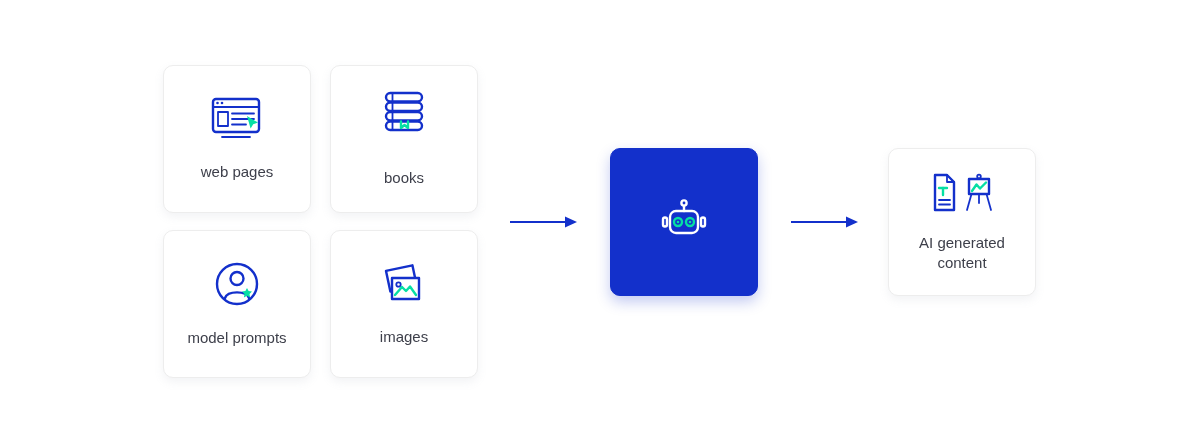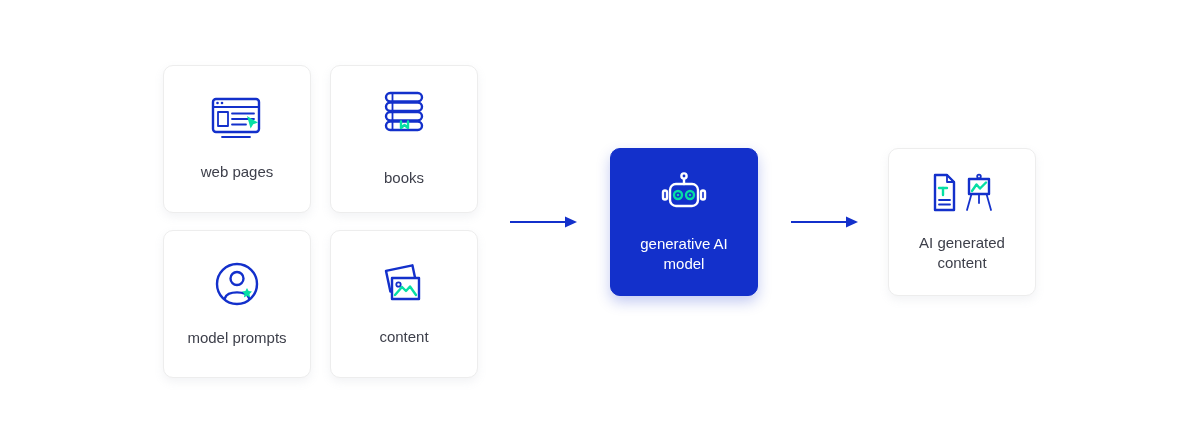--- a/index.html
+++ b/index.html
@@ -118,21 +118,21 @@
       <svg width="50" height="46" viewBox="0 0 50 46">
         <g transform="rotate(-12 22 18)">
           <rect class="sb" x="9" y="7" width="27" height="21"></rect>
         </g>
         <rect class="fw" x="13" y="17" width="27" height="21"></rect>
         <rect class="sb" x="13" y="17" width="27" height="21"></rect>
         <circle class="sbt" cx="19.5" cy="23.5" r="2.2"></circle>
         <polyline class="sg" points="16,34 23,26 27,30 31,25.5 37,34"></polyline>
       </svg>
     </span>
-    <span class="label">content</span>
+    <span class="label">images</span>
   </div>
 
   <span class="arrow arrow-1">
     <svg width="70" height="16" viewBox="0 0 70 16">
       <line x1="2" y1="8" x2="58" y2="8" stroke="var(--accent-blue)" stroke-width="2.2"></line>
       <path class="fb" d="M57 2.5 L69 8 L57 13.5 Z"></path>
     </svg>
   </span>
 
   <div class="card model-card">
@@ -142,21 +142,20 @@
         <line class="sw" x1="27" y1="9" x2="27" y2="14"></line>
         <rect class="sw" x="13" y="14" width="28" height="22" rx="6"></rect>
         <rect class="sw" x="6" y="20.5" width="4" height="9" rx="2"></rect>
         <rect class="sw" x="44" y="20.5" width="4" height="9" rx="2"></rect>
         <circle class="sg" cx="21" cy="25" r="4"></circle>
         <circle class="sg" cx="33" cy="25" r="4"></circle>
         <circle class="fg" cx="21" cy="25" r="1.3"></circle>
         <circle class="fg" cx="33" cy="25" r="1.3"></circle>
       </svg>
     </span>
-    <span class="label">generative AI model</span>
   </div>
 
   <span class="arrow arrow-2">
     <svg width="70" height="16" viewBox="0 0 70 16">
       <line x1="2" y1="8" x2="58" y2="8" stroke="var(--accent-blue)" stroke-width="2.2"></line>
       <path class="fb" d="M57 2.5 L69 8 L57 13.5 Z"></path>
     </svg>
   </span>
 
   <div class="card output-card">

